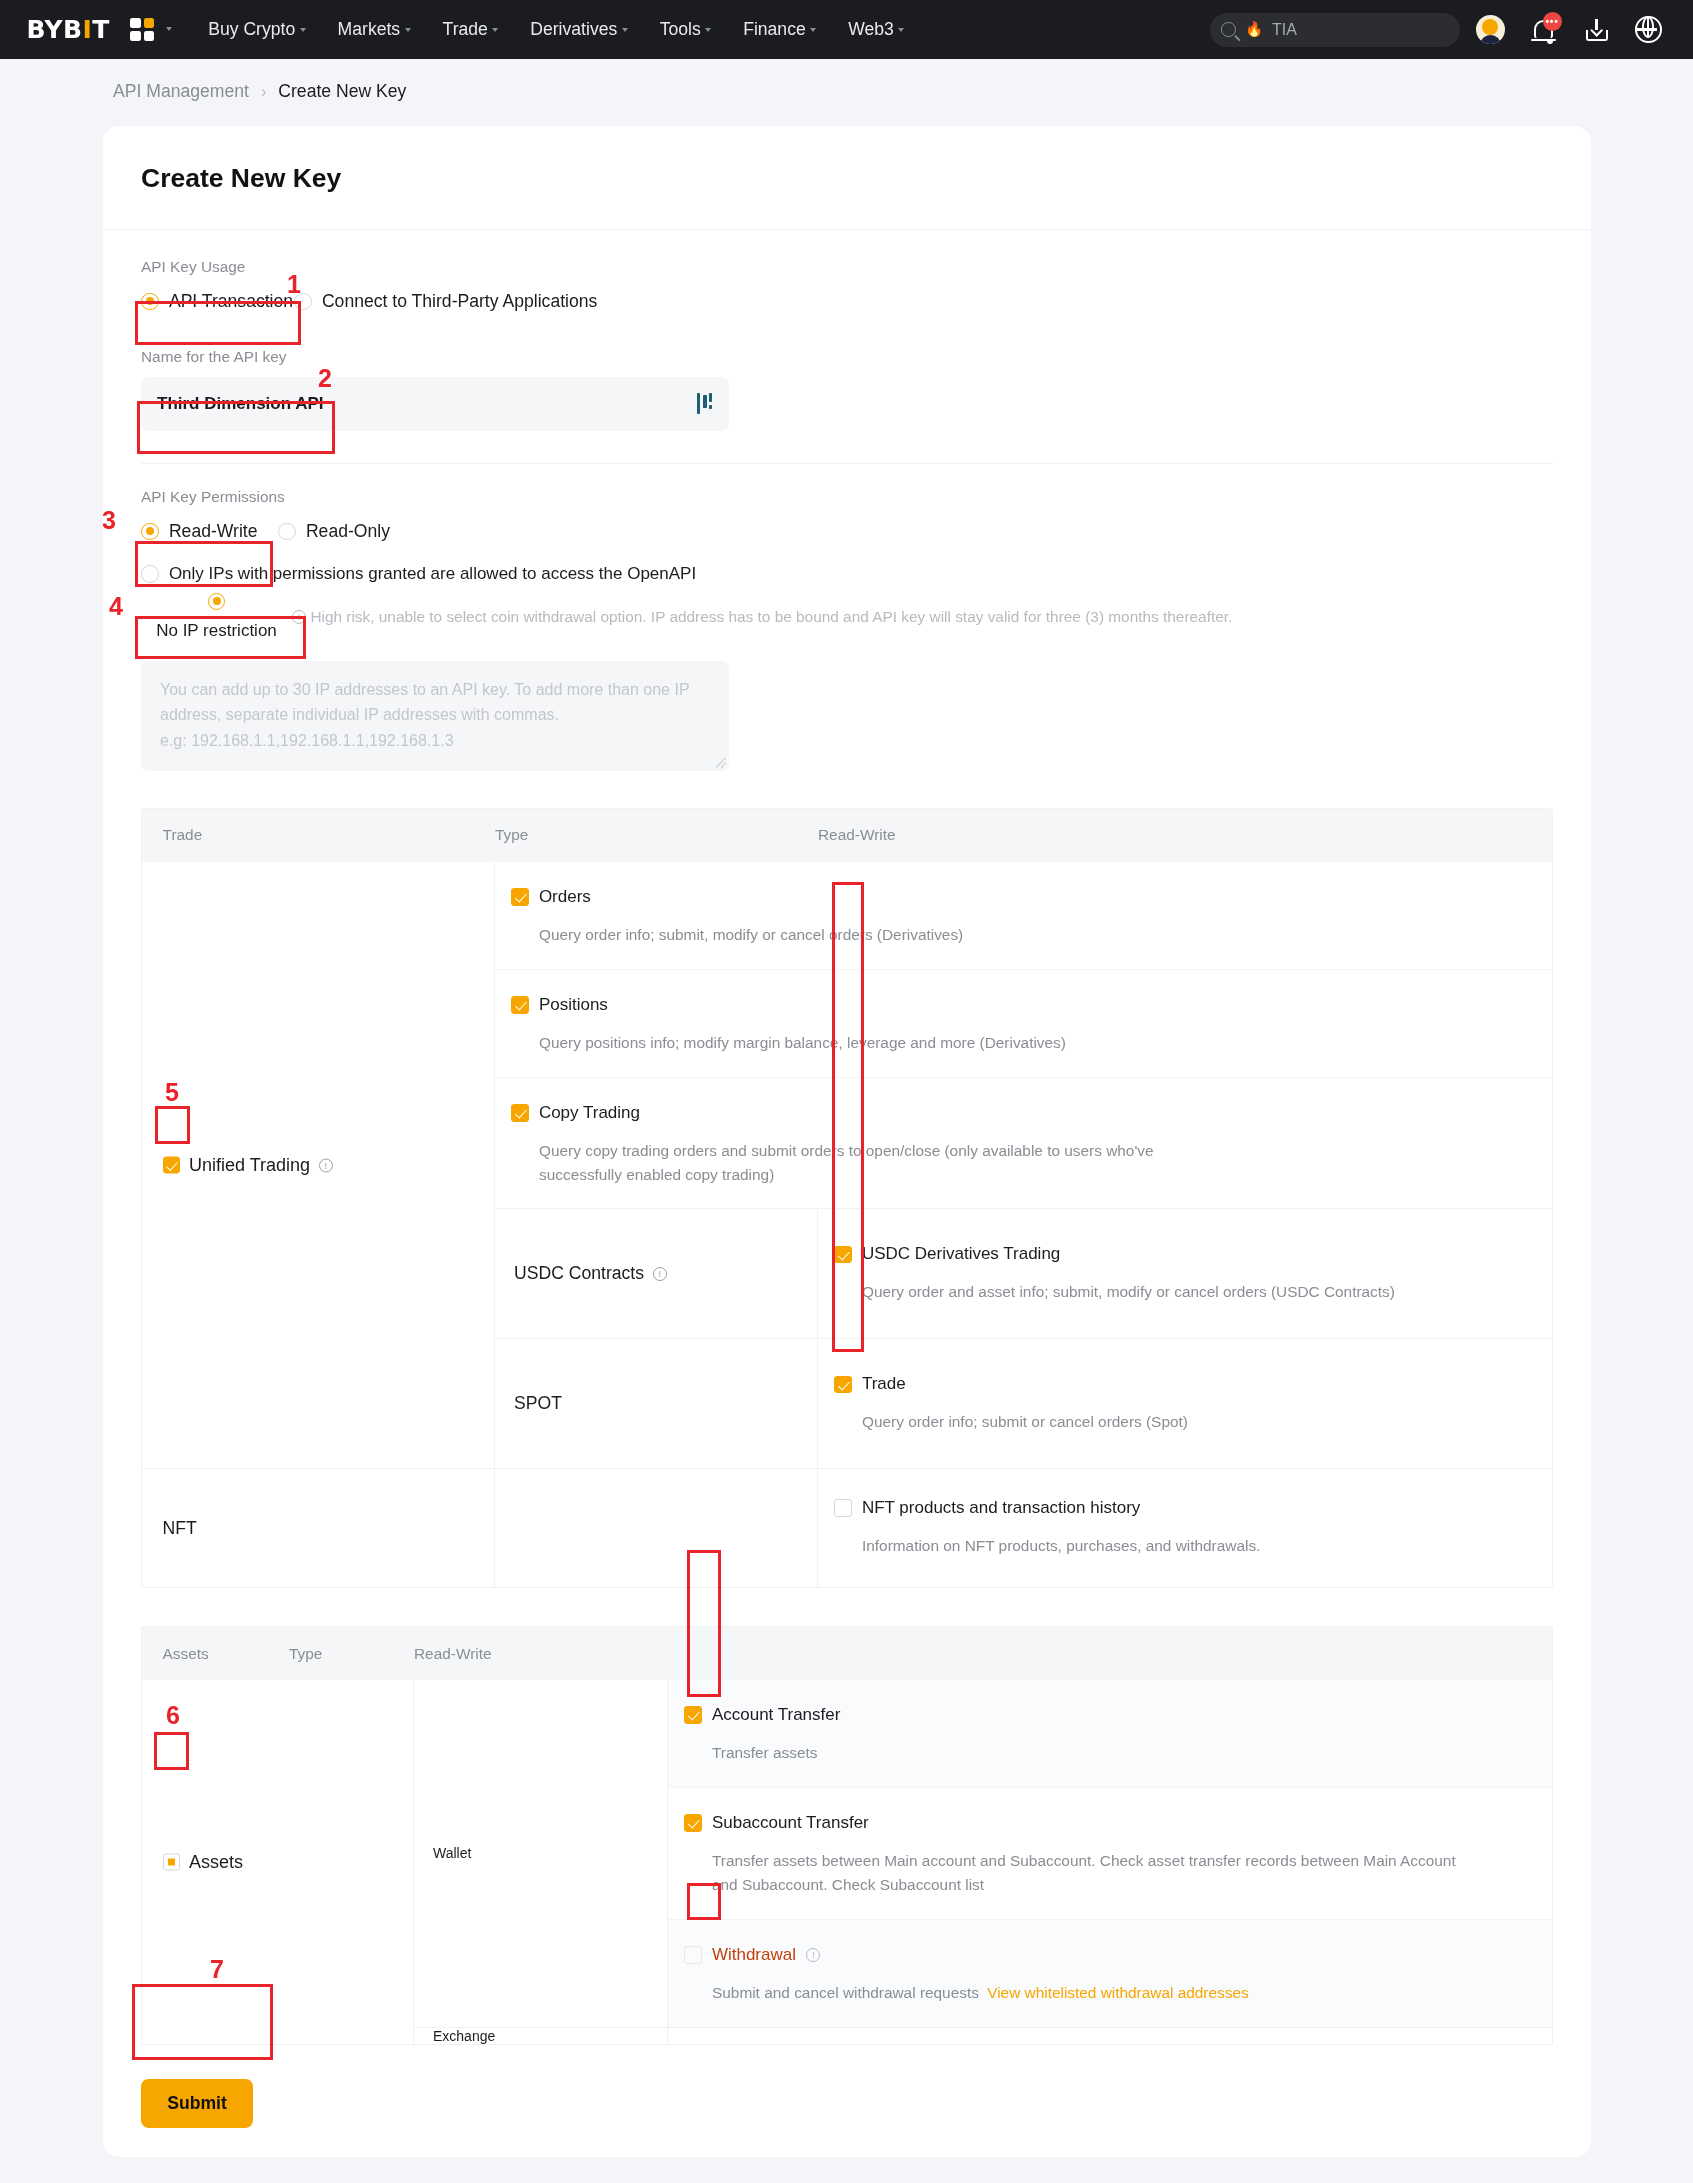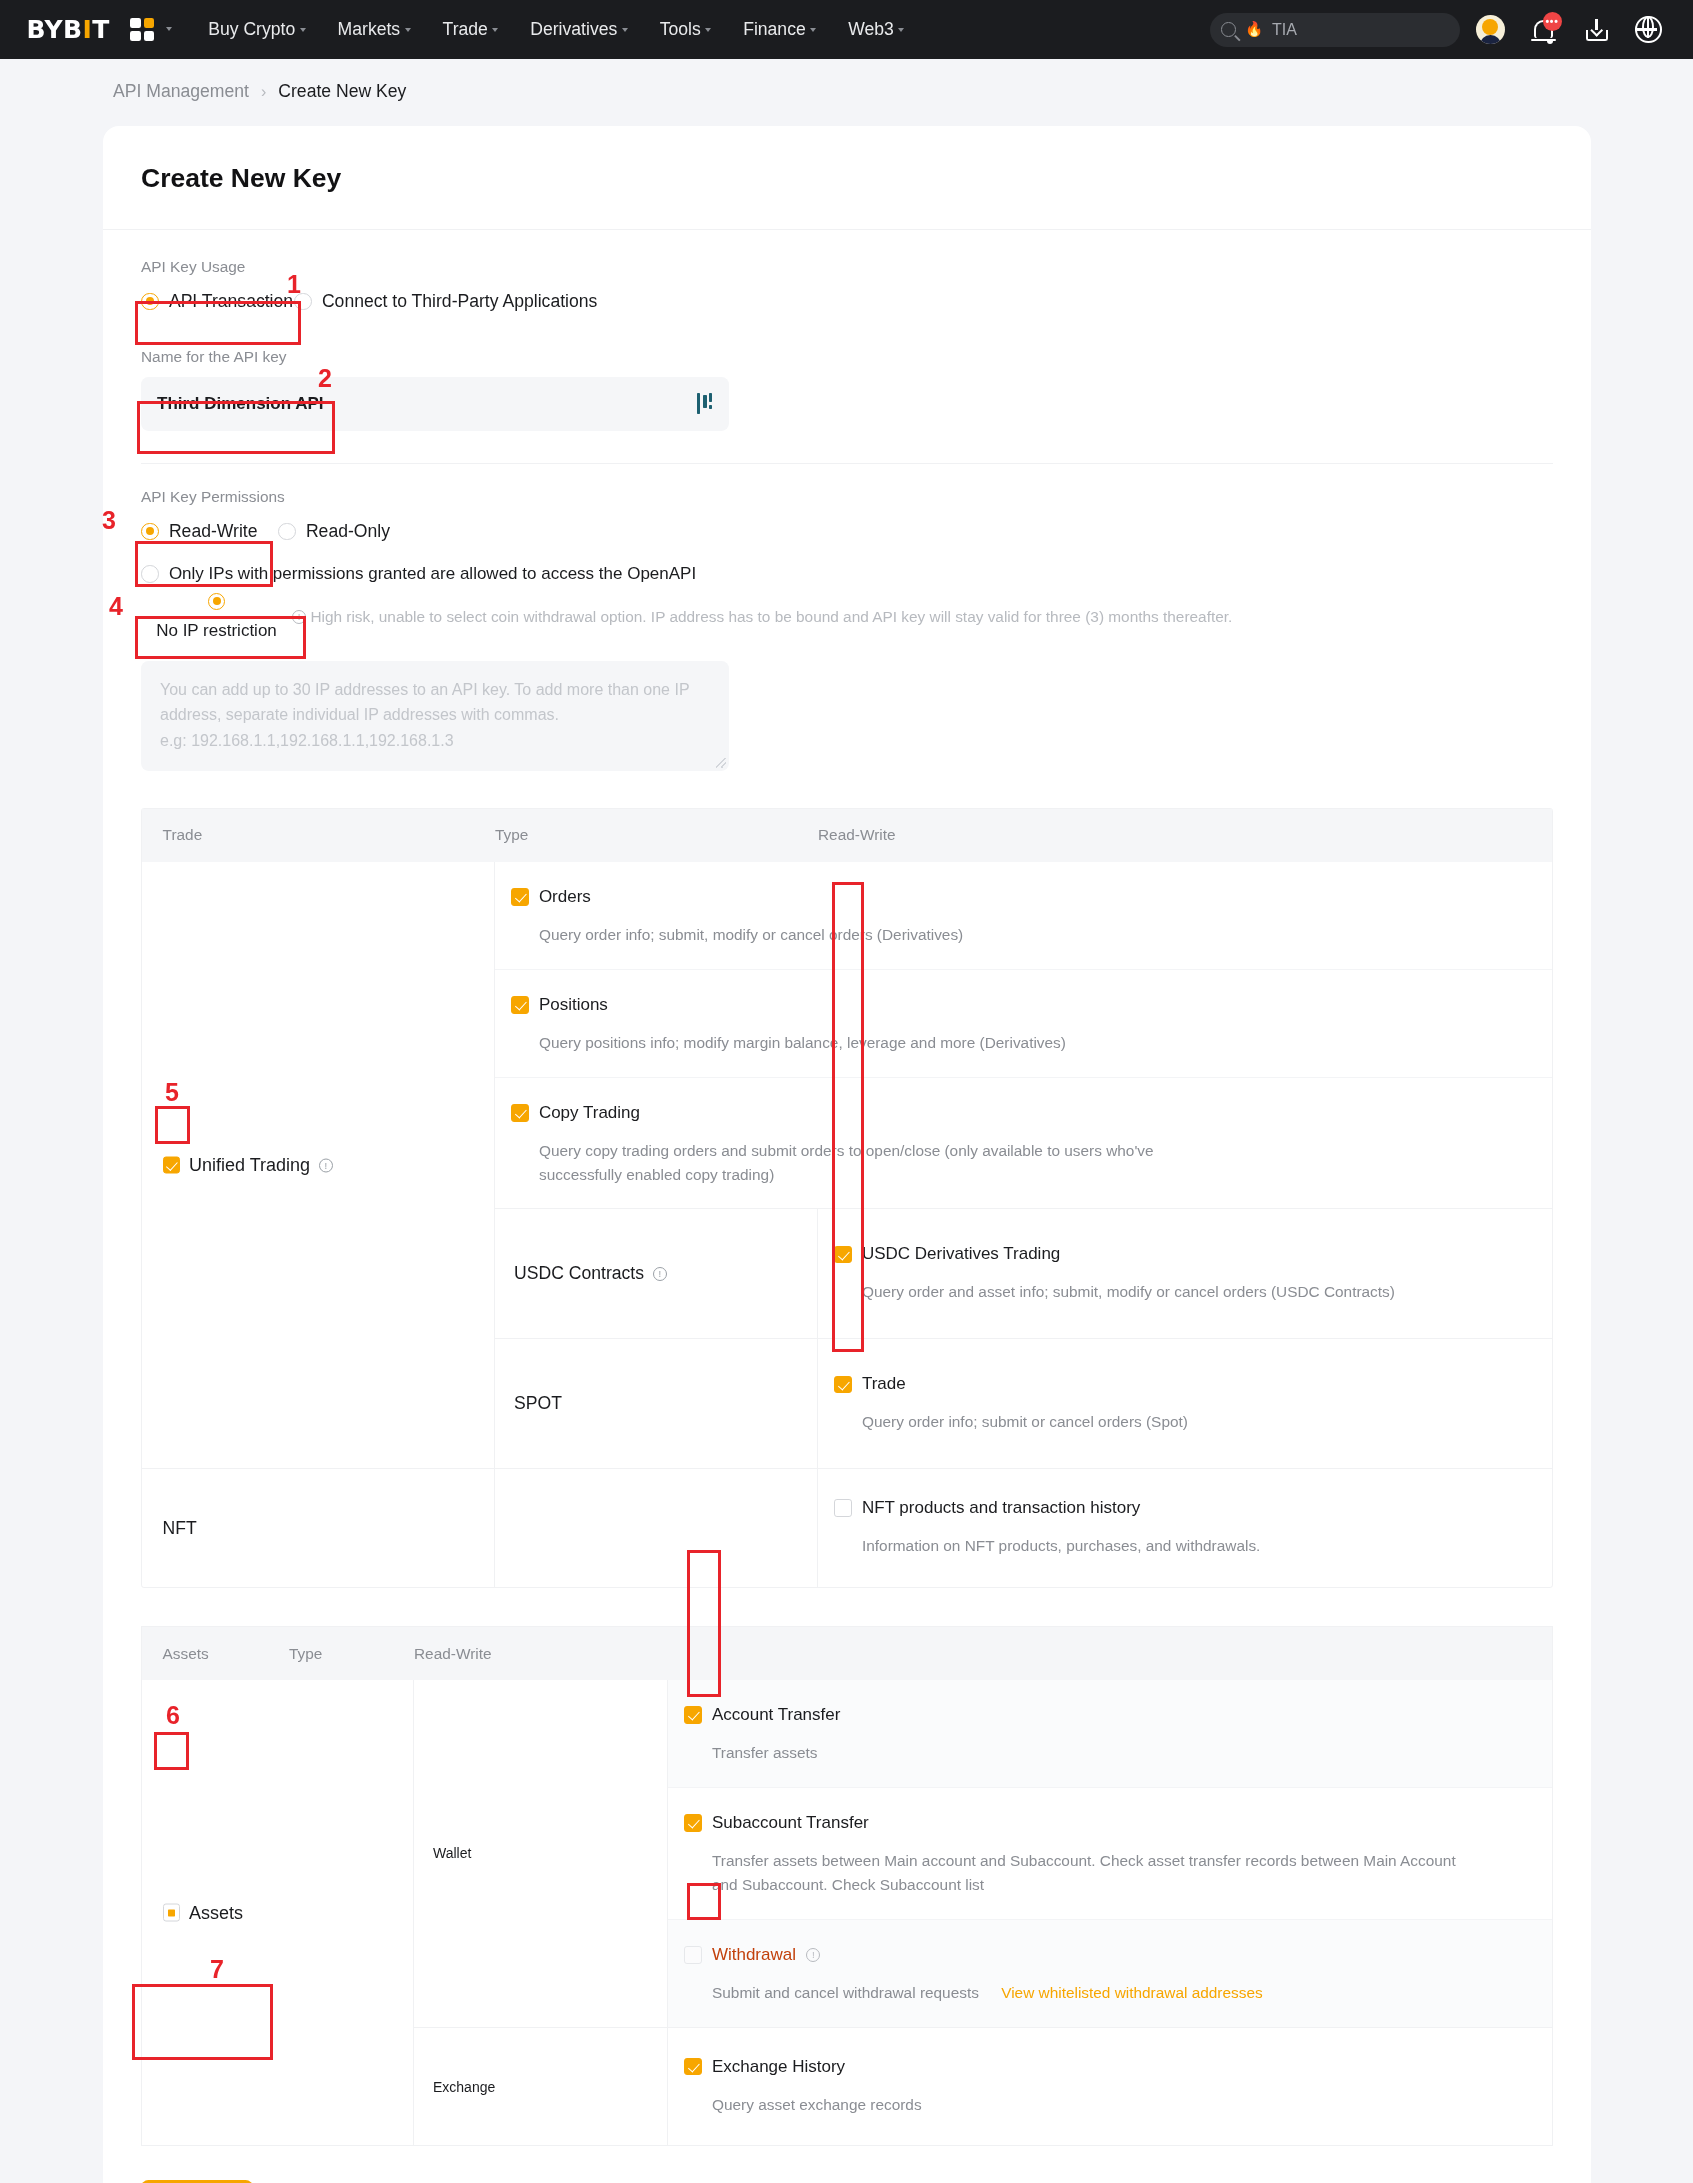--- a/index.html
+++ b/index.html
@@ -557,39 +557,30 @@
                 <div class="perm-desc" style="max-width:757px;">Transfer assets between Main account and Subaccount. Check asset transfer records between Main Account and Subaccount. Check Subaccount list</div>
               </div>
               <div class="perm-item row-shaded">
                 <div class="perm-head">
                   <span class="cb dis"></span>
                   <span class="perm-name dis">Withdrawal</span>
                   <i class="i-circ">!</i>
                 </div>
                 <div class="perm-desc">
                   <span>Submit and cancel withdrawal requests</span>
-                  <span class="link-amber" style="margin-left:18px;">View whitelisted withdrawal addresses</span>
+                  <span class="link-amber" style="margin-left:4px;">View whitelisted withdrawal addresses</span>
                 </div>
               </div>
             </div>
           </div>
 
           <div class="type-row">
             <div class="at-type" style="width:254px;">
               <span>Exchange</span>
             </div>
-            <div class="perm-cell">
-              <div class="perm-item" style="padding-top:29px;padding-bottom:29px;">
-                <div class="perm-head">
-                  <span class="cb on"></span>
-                  <span class="perm-name">Exchange History</span>
-                </div>
-                <div class="perm-desc">Query asset exchange records</div>
-              </div>
-            </div>
           </div>
 
         </div>
       </div>
     </div>
 
     <div class="submit-area">
       <button class="submit-btn">Submit</button>
     </div>
 

